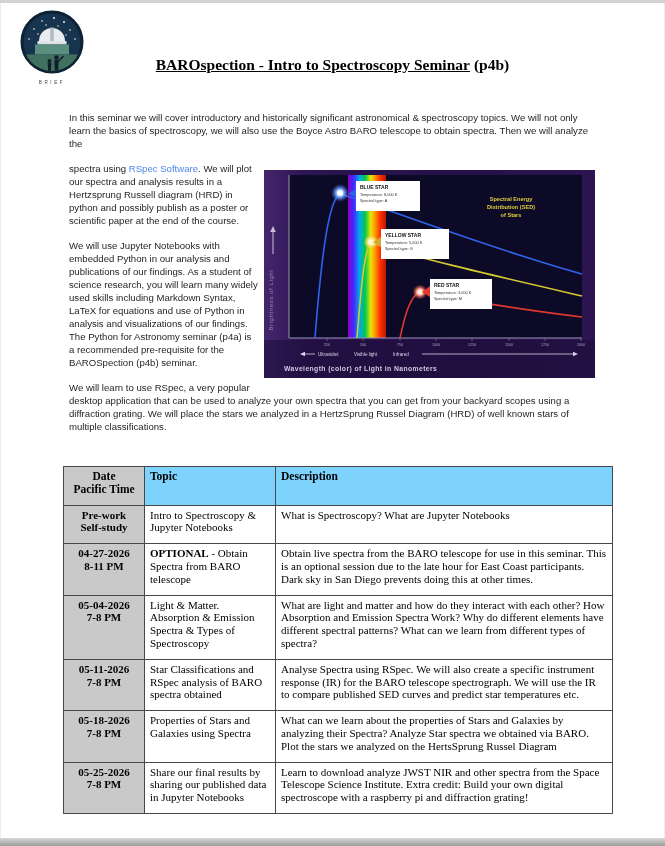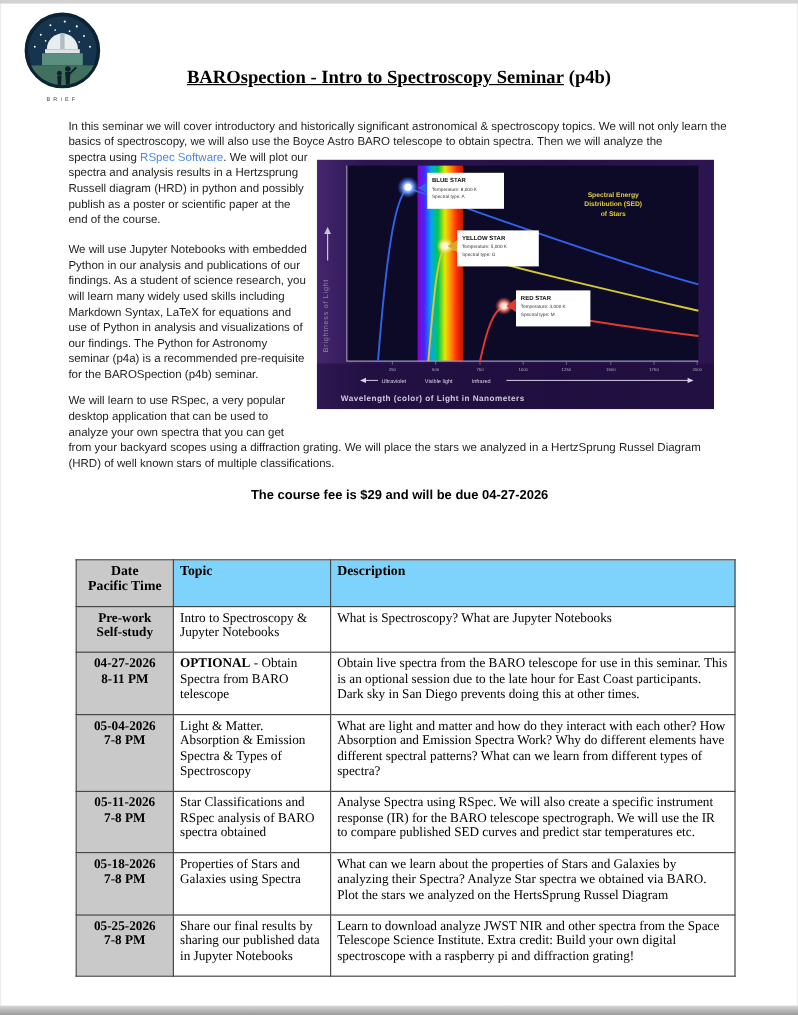--- a/index.html
+++ b/index.html
@@ -9,21 +9,21 @@
   .edge-top{position:absolute;top:0;left:0;right:0;height:3px;background:#d2d2d2;}
   .edge-bottom{position:absolute;bottom:0;left:0;right:0;height:8px;
         background:linear-gradient(#d6d6d6,#9b9b9b);}
   .logo{position:absolute;left:20px;top:10px;width:64px;height:78px;}
   .title{position:absolute;top:56px;left:0;right:0;text-align:center;
         font-family:"Liberation Serif",serif;font-weight:bold;font-size:15.5px;color:#000;}
   .title .main{text-decoration:underline;}
   .title .suffix{margin-left:4px;}
   .content{position:absolute;top:99px;left:57px;width:552px;
         font-size:9.6px;line-height:13px;color:#1f1f1f;}
-  .content p{margin:0;}
+  .content p{margin:12px;}
   .gap12{margin-top:12px !important;}
   .gap9{margin-top:9px !important;}
   .sed-figure{float:right;width:331px;height:208px;margin:8px 14px 16px 6px;}
   .sed-figure svg{display:block;width:331px;height:208px;}
   .link{color:#4a86e8;text-decoration:none;cursor:pointer;}
   .fee{margin-top:14px !important;text-align:center;font-weight:bold;font-size:10.8px;color:#000;}
   .limit{margin-top:15px !important;text-align:center;font-size:10.8px;color:#111;}
   .schedule{position:absolute;top:466px;left:63px;width:540px;border-collapse:collapse;
         font-family:"Liberation Serif",serif;font-size:11px;line-height:12.8px;color:#000;
         table-layout:fixed;}
@@ -198,21 +198,20 @@
         </g>
 
         <text x="20" y="201" font-size="6.8" font-weight="bold" fill="#cfc9e0" letter-spacing="0.4" font-family="Liberation Sans, sans-serif">Wavelength (color) of Light in Nanometers</text>
       </svg>
     </div>
 
     <p><span>spectra using </span><a class="link">RSpec Software</a><span>.  We will plot our spectra and analysis results in a Hertzsprung Russell diagram (HRD) in python and possibly publish as a poster or scientific paper at the end of the course.</span></p>
     <p class="gap12">We will use Jupyter Notebooks with embedded Python in our analysis and publications of our findings.  As a student of science research, you will learn many widely used skills including Markdown Syntax, LaTeX for equations and use of Python in analysis and visualizations of our findings.  The Python for Astronomy seminar (p4a) is a recommended pre-requisite for the BAROSpection (p4b) seminar.</p>
     <p class="gap9">We will learn to use RSpec, a very popular desktop application that can be used to analyze your own spectra that you can get from your backyard scopes using a diffraction grating.  We will place the stars we analyzed in a HertzSprung Russel Diagram (HRD) of well known stars of multiple classifications.</p>
 
-    <p class="fee">The course fee is $29 and will be due 04-27-2026</p>
   </div>
 
   <table class="schedule">
     <thead>
       <tr>
         <th class="c-date">
             <div>Date</div>
             <div>Pacific Time</div>
           </th>
         <th class="c-topic">Topic</th>

